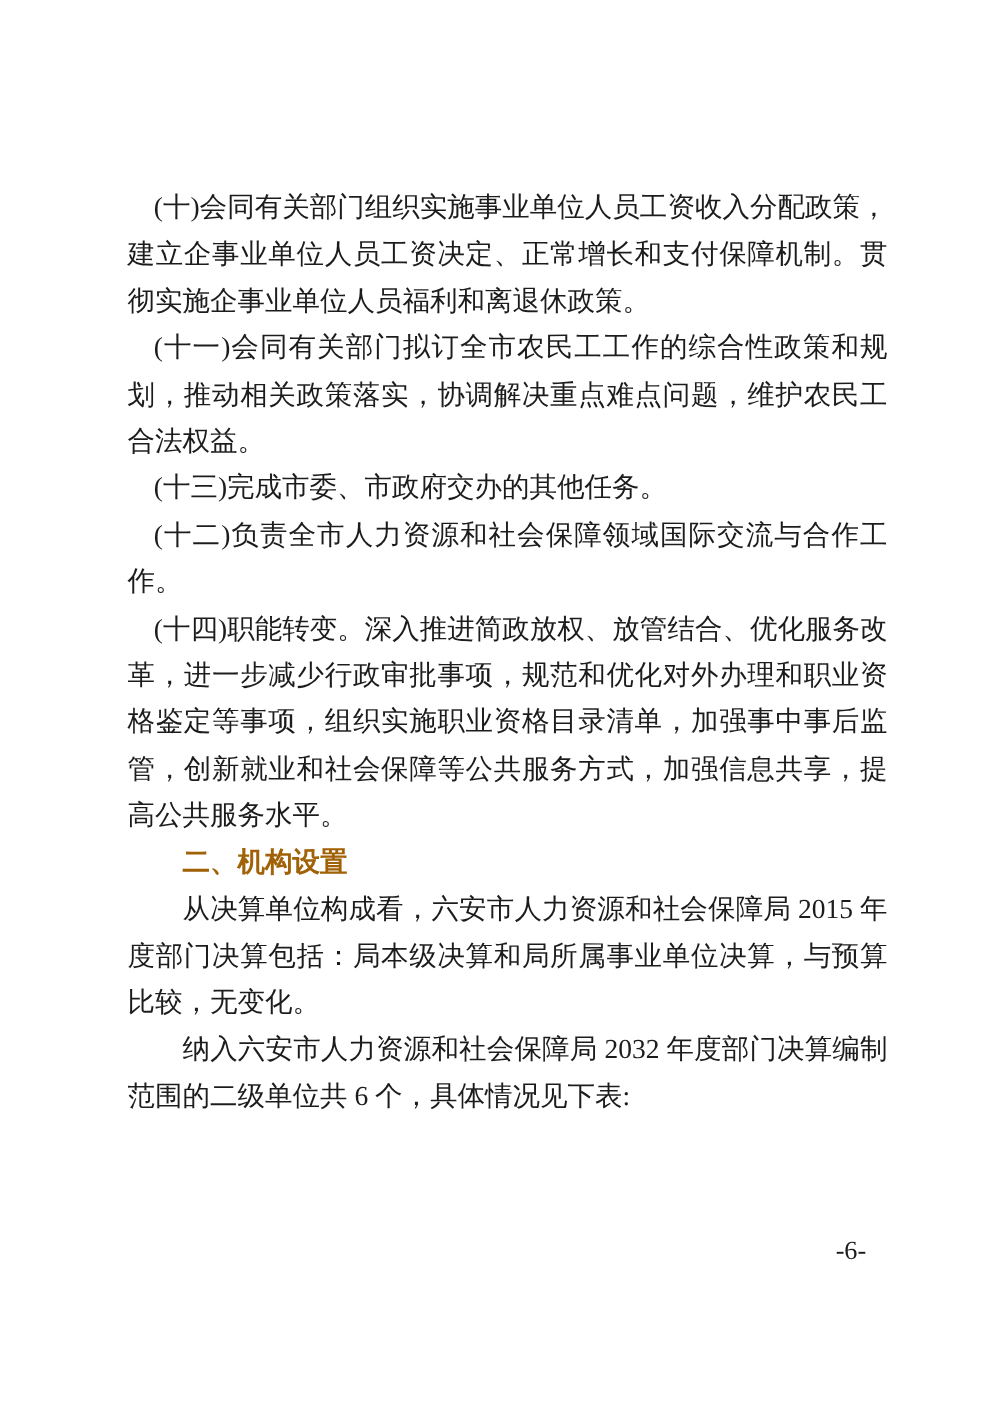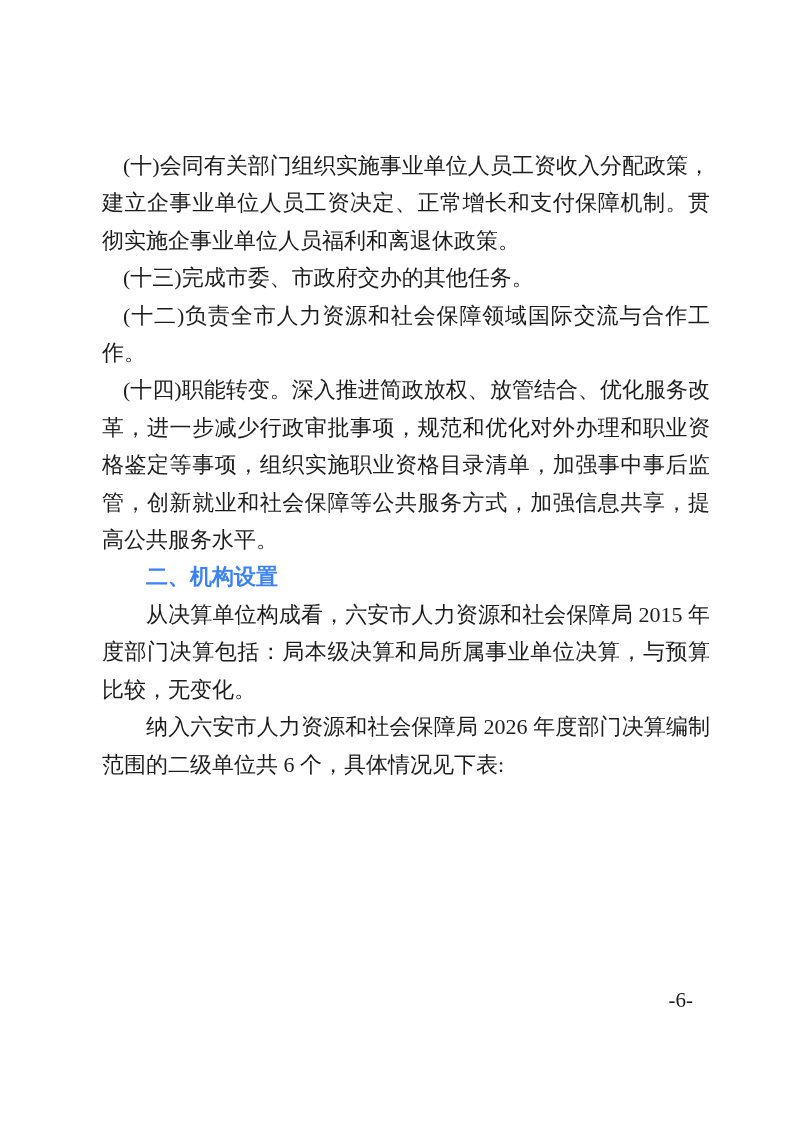--- a/index.html
+++ b/index.html
@@ -37,39 +37,40 @@
   .para.indent-two {
     text-indent: 44px;
   }
   .heading {
     margin: 0;
     font-size: 22px;
     line-height: 37.4px;
     font-weight: bold;
     font-family: "Liberation Sans", "DejaVu Sans", sans-serif;
     text-indent: 44px;
-    color: #3b82f6;
+    color: #a16207;
   }
   .page-number {
     position: absolute;
     top: 988px;
     right: 100px;
     font-size: 21px;
     line-height: 24px;
     font-family: "Liberation Serif", "DejaVu Serif", serif;
     color: #1c1c1c;
   }
 </style>
 </head>
 <body>
 
 <div class="page">
   <div class="text-column">
     <p class="para indent-paren">(十)会同有关部门组织实施事业单位人员工资收入分配政策，建立企事业单位人员工资决定、正常增长和支付保障机制。贯彻实施企事业单位人员福利和离退休政策。</p>
+    <p class="para indent-paren">(十一)会同有关部门拟订全市农民工工作的综合性政策和规划，推动相关政策落实，协调解决重点难点问题，维护农民工合法权益。</p>
     <p class="para indent-paren">(十三)完成市委、市政府交办的其他任务。</p>
     <p class="para indent-paren">(十二)负责全市人力资源和社会保障领域国际交流与合作工作。</p>
     <p class="para indent-paren">(十四)职能转变。深入推进简政放权、放管结合、优化服务改革，进一步减少行政审批事项，规范和优化对外办理和职业资格鉴定等事项，组织实施职业资格目录清单，加强事中事后监管，创新就业和社会保障等公共服务方式，加强信息共享，提高公共服务水平。</p>
     <h2 class="heading">二、机构设置</h2>
     <p class="para indent-two">从决算单位构成看，六安市人力资源和社会保障局 2015 年度部门决算包括：局本级决算和局所属事业单位决算，与预算比较，无变化。</p>
-    <p class="para indent-two">纳入六安市人力资源和社会保障局 2026 年度部门决算编制范围的二级单位共 6 个，具体情况见下表:</p>
+    <p class="para indent-two">纳入六安市人力资源和社会保障局 2032 年度部门决算编制范围的二级单位共 6 个，具体情况见下表:</p>
   </div>
   <div class="page-number">-6-</div>
 </div>
 
 </body></html>

